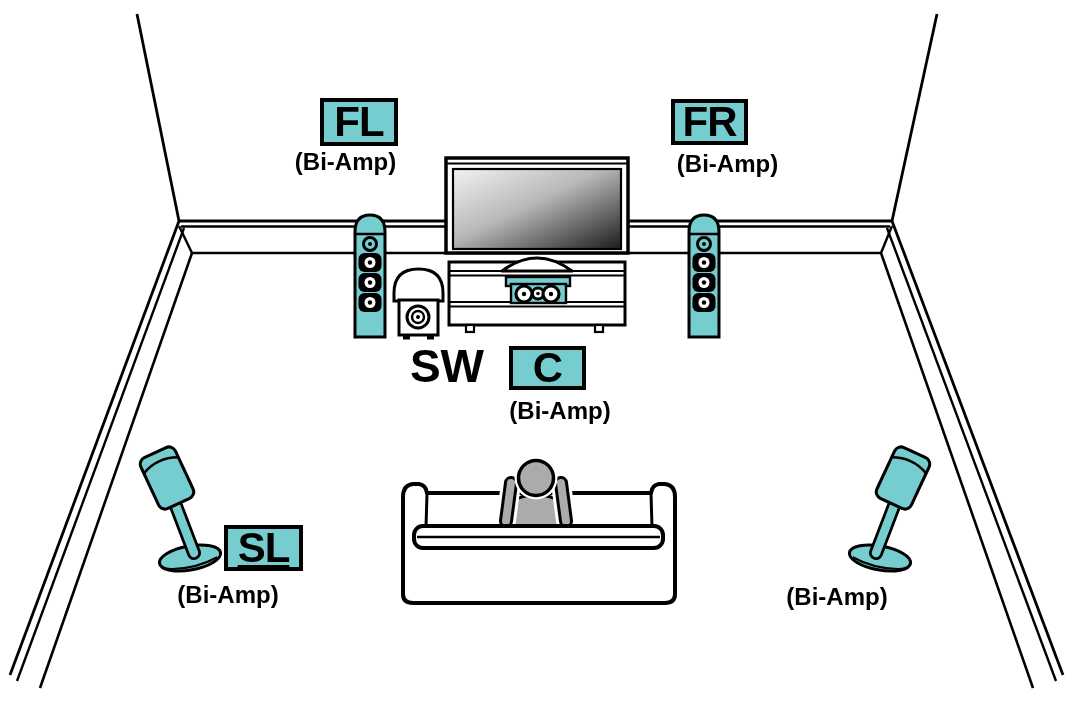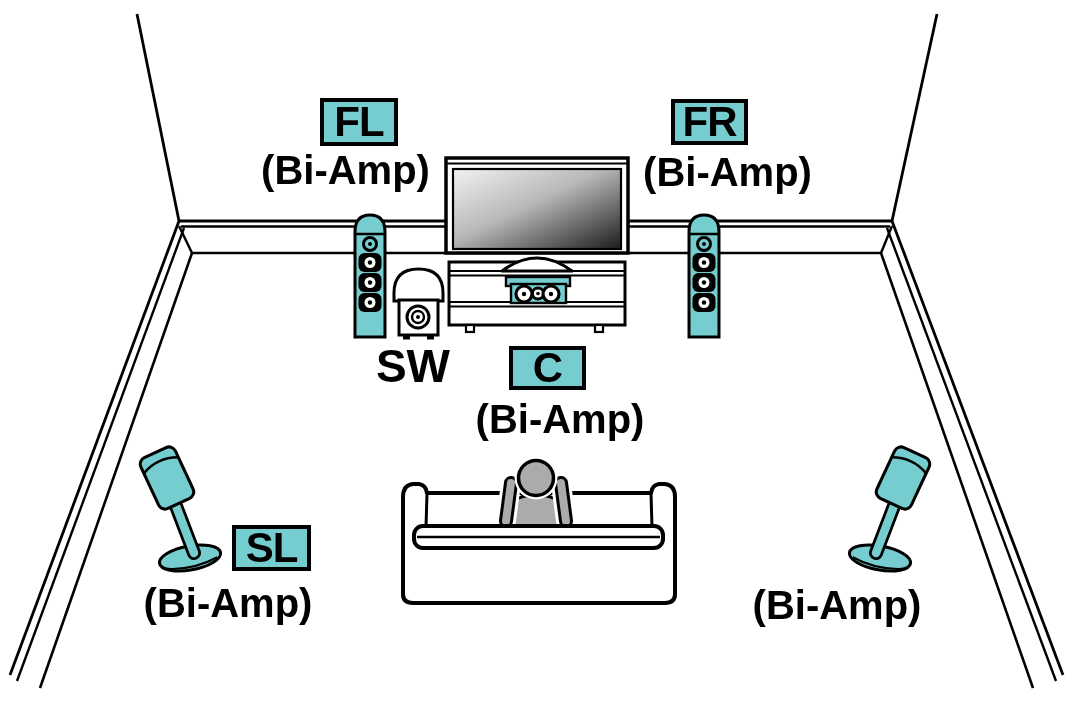--- a/index.html
+++ b/index.html
@@ -10,26 +10,26 @@
   #scene{position:absolute;left:0;top:0;width:1085px;height:724px;}
   .chan-box{
     position:absolute;box-sizing:border-box;
     background:var(--speaker_teal,#76CDD0);
     border:4px solid var(--outline,#000);
     display:flex;align-items:center;justify-content:center;
     font-weight:bold;font-size:42px;line-height:1;color:#000;
     letter-spacing:-1px;
   }
   .biamp{
-    position:absolute;font-weight:bold;font-size:40px;line-height:1;
+    position:absolute;font-weight:bold;font-size:24px;line-height:1;
     color:#000;text-align:center;white-space:nowrap;letter-spacing:0px;
   }
   .sw-label{
     position:absolute;font-weight:bold;font-size:46px;line-height:1;
-    color:#000;text-align:center;white-space:nowrap;
+    color:#000;text-align:center;white-space:nowrap;margin-left:34px;
   }
 </style>
 </head>
 <body>
 
 <div id="stage">
 
   <svg id="scene" viewBox="0 0 1085 724">
     <defs>
       <linearGradient id="screenGrad" x1="0" y1="0" x2="1" y2="1">
@@ -168,18 +168,18 @@
   <div class="biamp" style="left:248px;top:150px;width:195px;">(Bi-Amp)</div>
 
   <div class="chan-box" style="left:671px;top:99px;width:77px;height:46px;text-align:right;">FR</div>
   <div class="biamp" style="left:630px;top:152px;width:195px;">(Bi-Amp)</div>
 
   <div class="sw-label" style="left:372px;top:343px;width:82px;">SW</div>
 
   <div class="chan-box" style="left:509px;top:346px;width:77px;height:44px;">C</div>
   <div class="biamp" style="left:465px;top:399px;width:190px;">(Bi-Amp)</div>
 
-  <div class="chan-box" style="left:232px;top:525px;width:79px;height:46px;">SL</div>
+  <div class="chan-box" style="left:224px;top:525px;width:79px;height:46px;text-decoration:underline;">SL</div>
   <div class="biamp" style="left:128px;top:583px;width:200px;">(Bi-Amp)</div>
 
   <div class="biamp" style="left:737px;top:585px;width:200px;">(Bi-Amp)</div>
 
 </div>
 
 </body></html>

